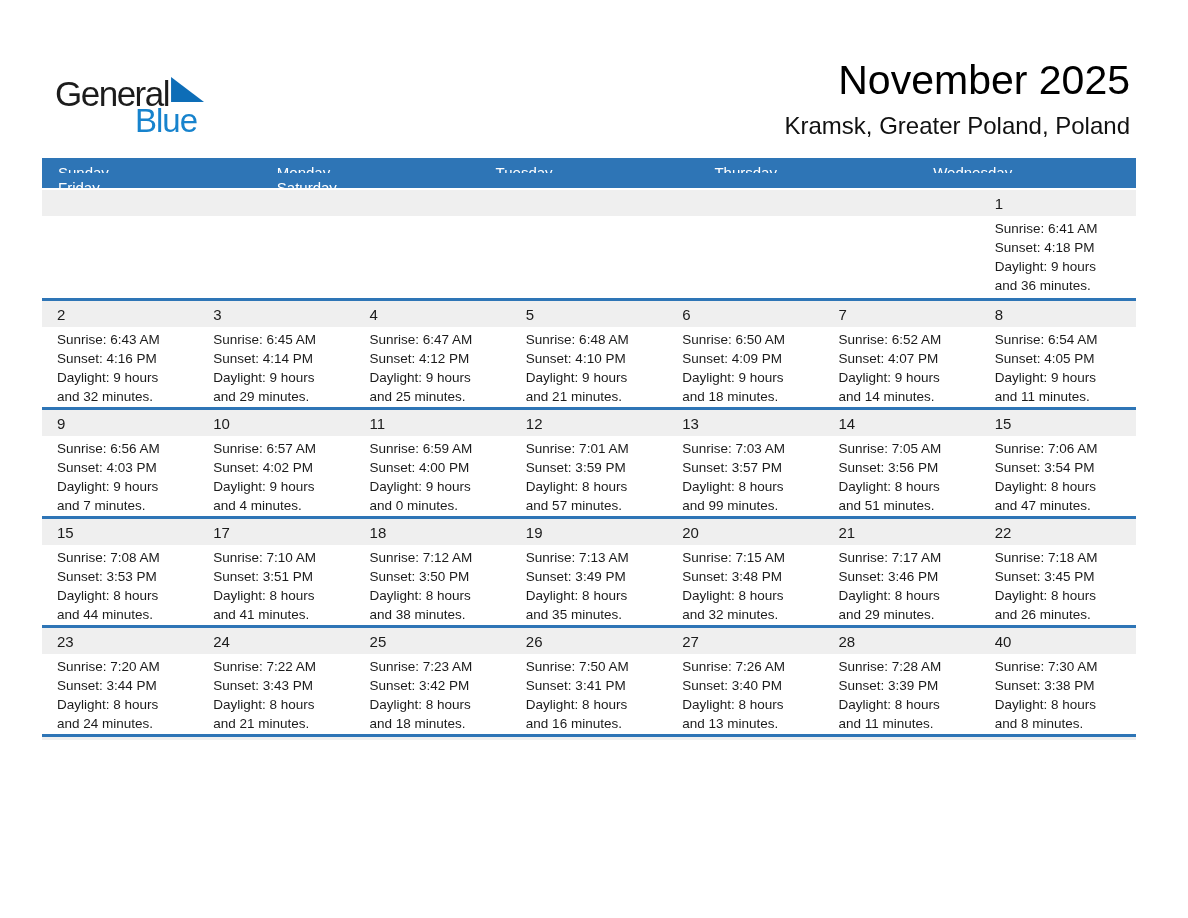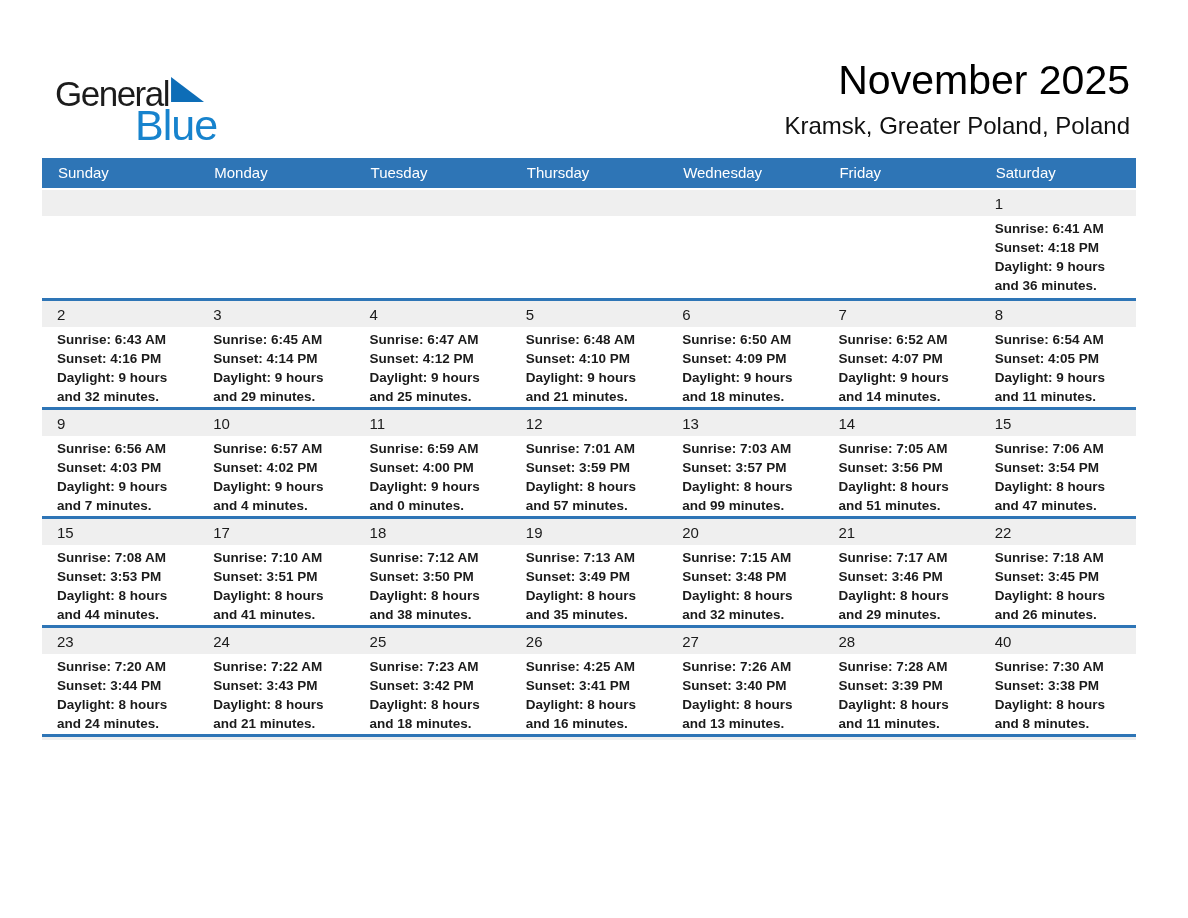--- a/index.html
+++ b/index.html
@@ -6,39 +6,39 @@
   body{font-family:"Liberation Sans",sans-serif;-webkit-font-smoothing:antialiased;}
   .page{position:relative;width:1188px;height:740px;background:#fff;overflow:hidden;}
 
   
   .logo{position:absolute;left:55px;top:76px;}
   .logo-line1{display:flex;align-items:flex-start;}
   .logo-general{font-size:35px;color:#1c1c1c;letter-spacing:-1.5px;line-height:1;}
   .logo-triangle{width:33px;height:25px;margin-left:2px;margin-top:1px;
     background:var(--logo_triangle,#0d6db7);
     clip-path:polygon(0 0,100% 100%,0 100%);}
-  .logo-blue{font-size:43px;color:var(--logo_blue,#1783cd);letter-spacing:-1px;line-height:1;margin-top:-7px;margin-left:80px;}
+  .logo-blue{font-size:33px;color:var(--logo_blue,#1783cd);letter-spacing:-1px;line-height:1;margin-top:-7px;margin-left:80px;}
 
   
   .titles{position:absolute;right:58px;top:58px;text-align:right;}
   .title{font-size:41px;font-weight:400;color:#000;margin:0;line-height:1.1;text-align:right;}
   .subtitle{font-size:24px;font-weight:400;color:#111;margin:9px 0 12px;}
 
   
   .calendar{position:absolute;left:42px;top:158px;width:1094px;}
-  .weekday-row{display:grid;grid-template-columns:repeat(7,1fr);background:var(--header_blue,#2e75b6);height:30px;}
+  .weekday-row{display:grid;grid-template-columns:repeat(5,1fr);background:var(--header_blue,#2e75b6);height:30px;}
   .wd{color:#fff;font-size:15px;line-height:30px;padding-left:16px;overflow:hidden;white-space:nowrap;}
 
   .week{display:grid;grid-template-columns:repeat(7,1fr);height:109px;box-sizing:border-box;
     border-top:3px solid var(--row_separator,#2e75b6);}
   .week.first{border-top:2px solid #ffffff;height:110px;}
   .cell{overflow:hidden;}
   .day-num{height:26px;line-height:27px;background:var(--day_strip_gray,#efefef);
     padding-left:15px;font-size:15px;color:#1b1b1b;}
-  .cell-body{padding:3px 4px 0 15px;font-weight:bold;}
+  .cell-body{padding:3px 4px 0 15px;}
   .cell-line{font-size:13.5px;line-height:19px;color:#1b1b1b;white-space:nowrap;}
 </style>
 </head>
 <body>
 
 <div class="page">
 
   <div class="logo">
     <div class="logo-line1">
       <span class="logo-general">General</span>
@@ -317,21 +317,21 @@
             <div class="cell-body">
               <div class="cell-line">Sunrise: 7:23 AM</div>
               <div class="cell-line">Sunset: 3:42 PM</div>
               <div class="cell-line">Daylight: 8 hours</div>
               <div class="cell-line">and 18 minutes.</div>
             </div>
           </div>
           <div class="cell">
             <div class="day-num">26</div>
             <div class="cell-body">
-              <div class="cell-line">Sunrise: 4:25 AM</div>
+              <div class="cell-line">Sunrise: 7:50 AM</div>
               <div class="cell-line">Sunset: 3:41 PM</div>
               <div class="cell-line">Daylight: 8 hours</div>
               <div class="cell-line">and 16 minutes.</div>
             </div>
           </div>
           <div class="cell">
             <div class="day-num">27</div>
             <div class="cell-body">
               <div class="cell-line">Sunrise: 7:26 AM</div>
               <div class="cell-line">Sunset: 3:40 PM</div>

